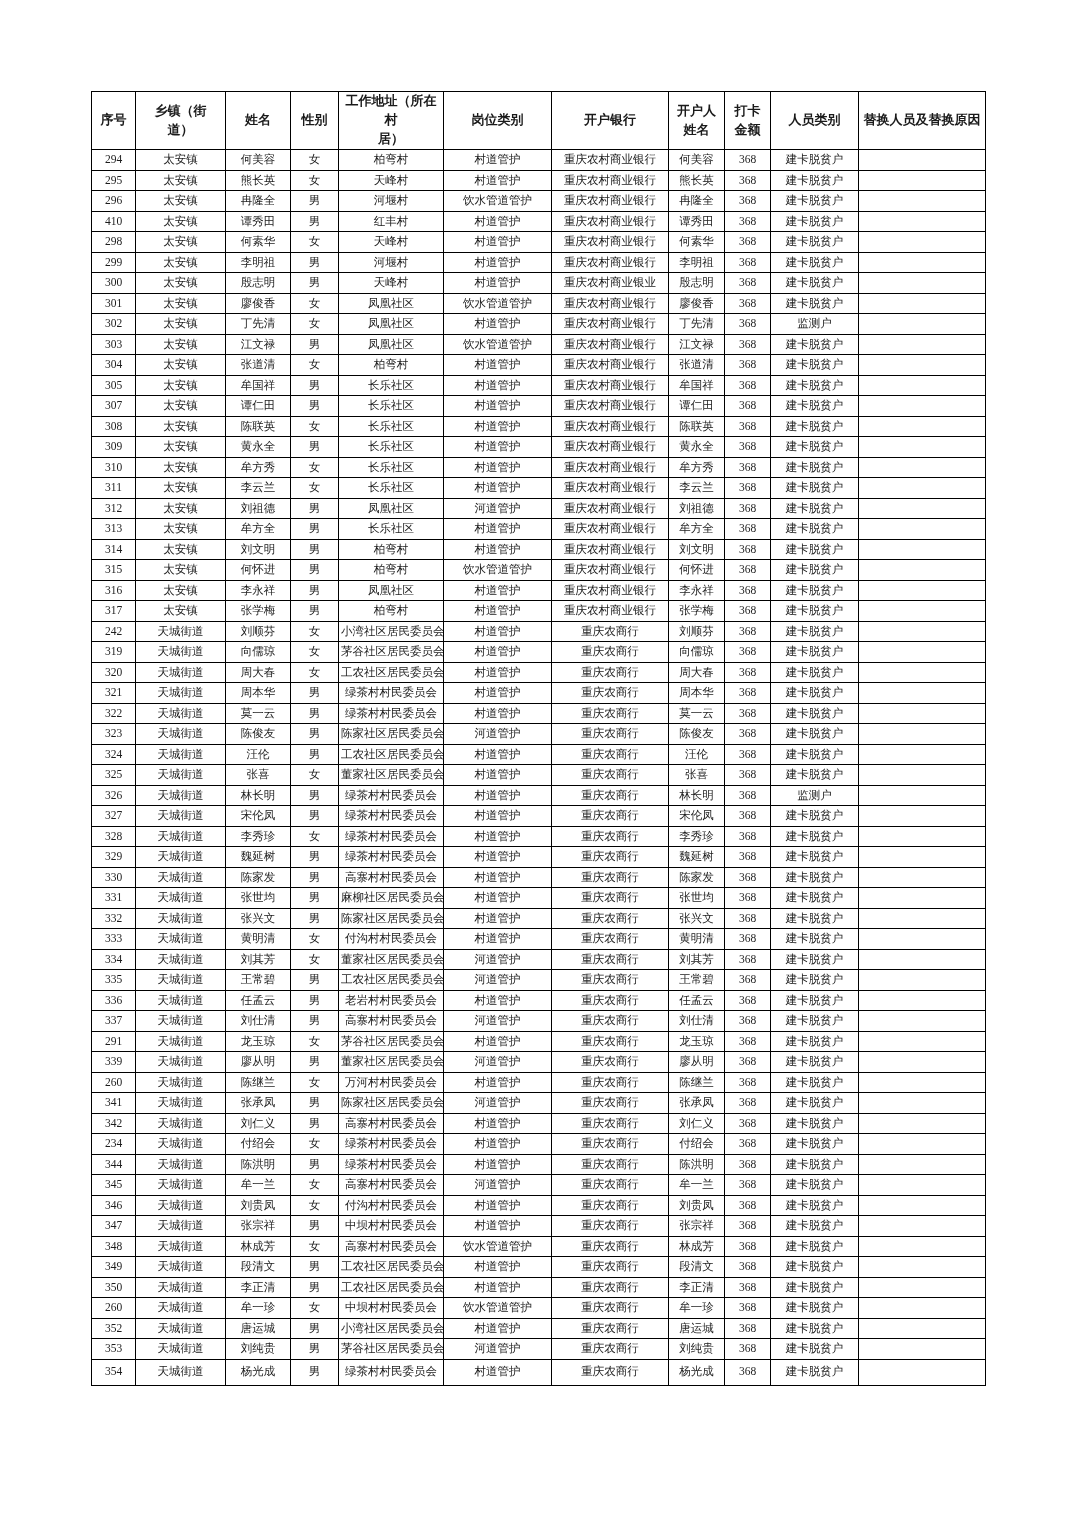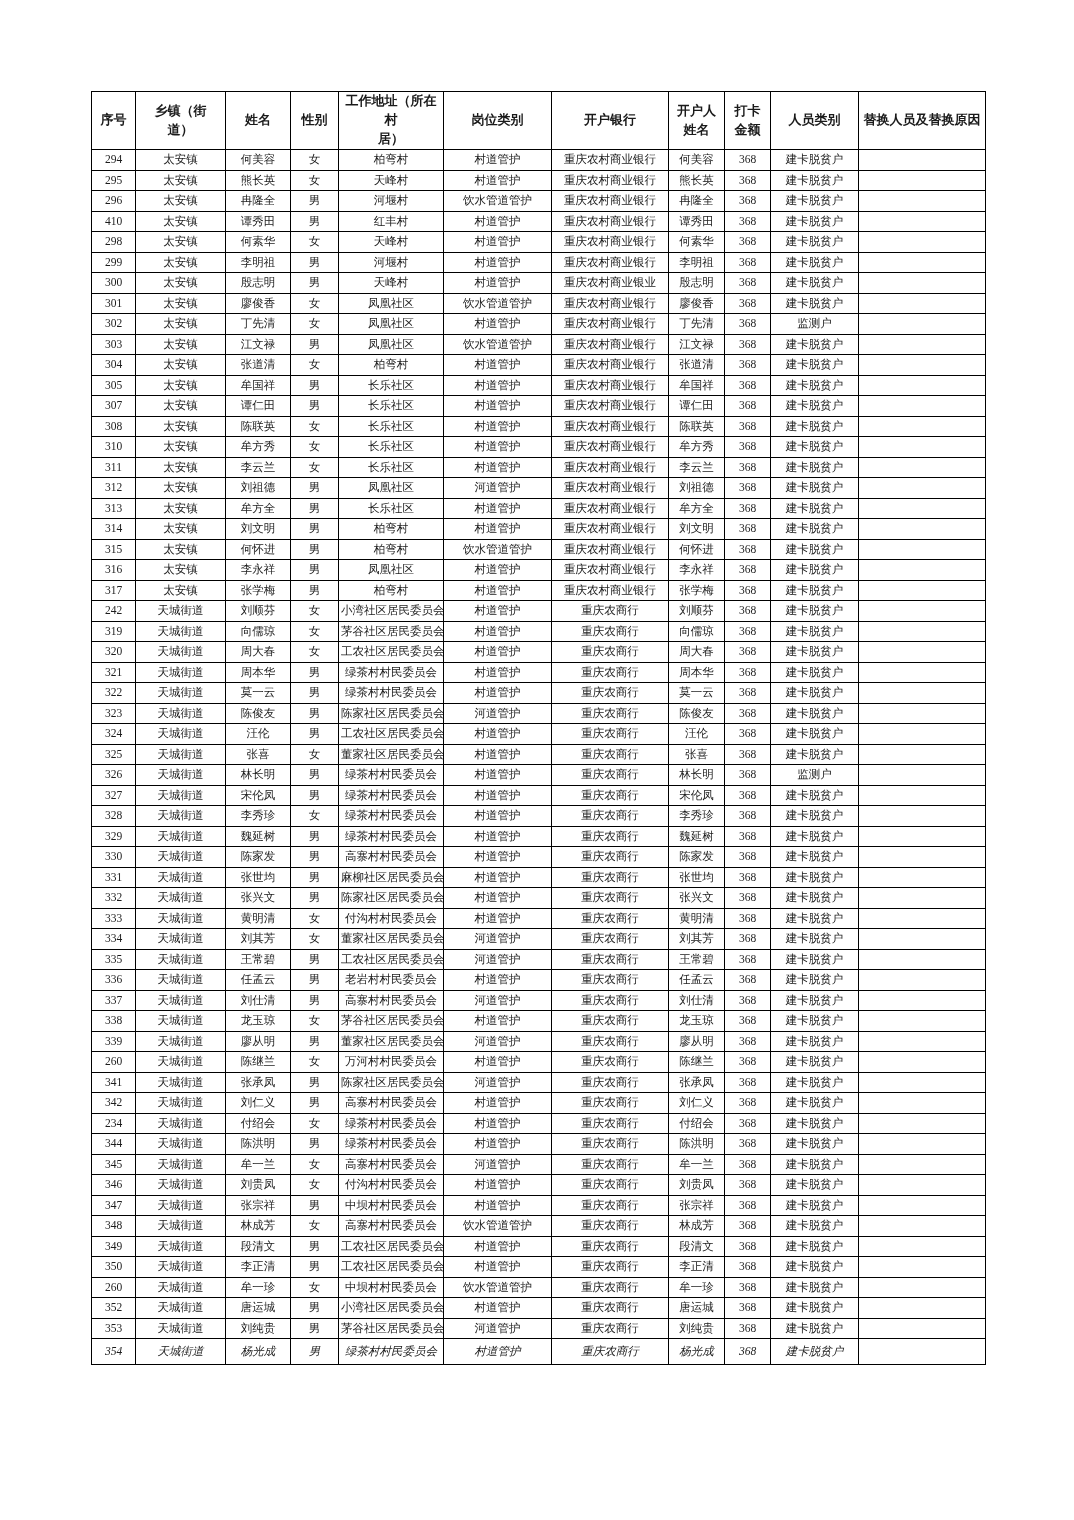--- a/index.html
+++ b/index.html
@@ -52,21 +52,20 @@
     font-size: 13px;
     line-height: 1.45;
     color: #1a1a1a;
     white-space: pre-line; 
   }
   table.roster tbody tr {
     height: 20.5px;
   }
   table.roster tbody tr:last-child {
     height: 26px;
-    font-style: italic;
   }
   table.roster td {
     font-family: "Liberation Serif", "DejaVu Serif", serif;
     font-size: 11.5px;
     line-height: 1;
     color: #1c1c1c;
     white-space: nowrap;
   }
 </style>
 </head>
@@ -283,20 +282,33 @@
           <td>女</td>
           <td>长乐社区</td>
           <td>村道管护</td>
           <td>重庆农村商业银行</td>
           <td>陈联英</td>
           <td>368</td>
           <td>建卡脱贫户</td>
           <td></td>
         </tr>
         <tr>
+          <td>309</td>
+          <td>太安镇</td>
+          <td>黄永全</td>
+          <td>男</td>
+          <td>长乐社区</td>
+          <td>村道管护</td>
+          <td>重庆农村商业银行</td>
+          <td>黄永全</td>
+          <td>368</td>
+          <td>建卡脱贫户</td>
+          <td></td>
+        </tr>
+        <tr>
           <td>310</td>
           <td>太安镇</td>
           <td>牟方秀</td>
           <td>女</td>
           <td>长乐社区</td>
           <td>村道管护</td>
           <td>重庆农村商业银行</td>
           <td>牟方秀</td>
           <td>368</td>
           <td>建卡脱贫户</td>
@@ -647,21 +659,21 @@
           <td>男</td>
           <td>高寨村村民委员会</td>
           <td>河道管护</td>
           <td>重庆农商行</td>
           <td>刘仕清</td>
           <td>368</td>
           <td>建卡脱贫户</td>
           <td></td>
         </tr>
         <tr>
-          <td>338</td>
+          <td>291</td>
           <td>天城街道</td>
           <td>龙玉琼</td>
           <td>女</td>
           <td>茅谷社区居民委员会</td>
           <td>村道管护</td>
           <td>重庆农商行</td>
           <td>龙玉琼</td>
           <td>368</td>
           <td>建卡脱贫户</td>
           <td></td>

